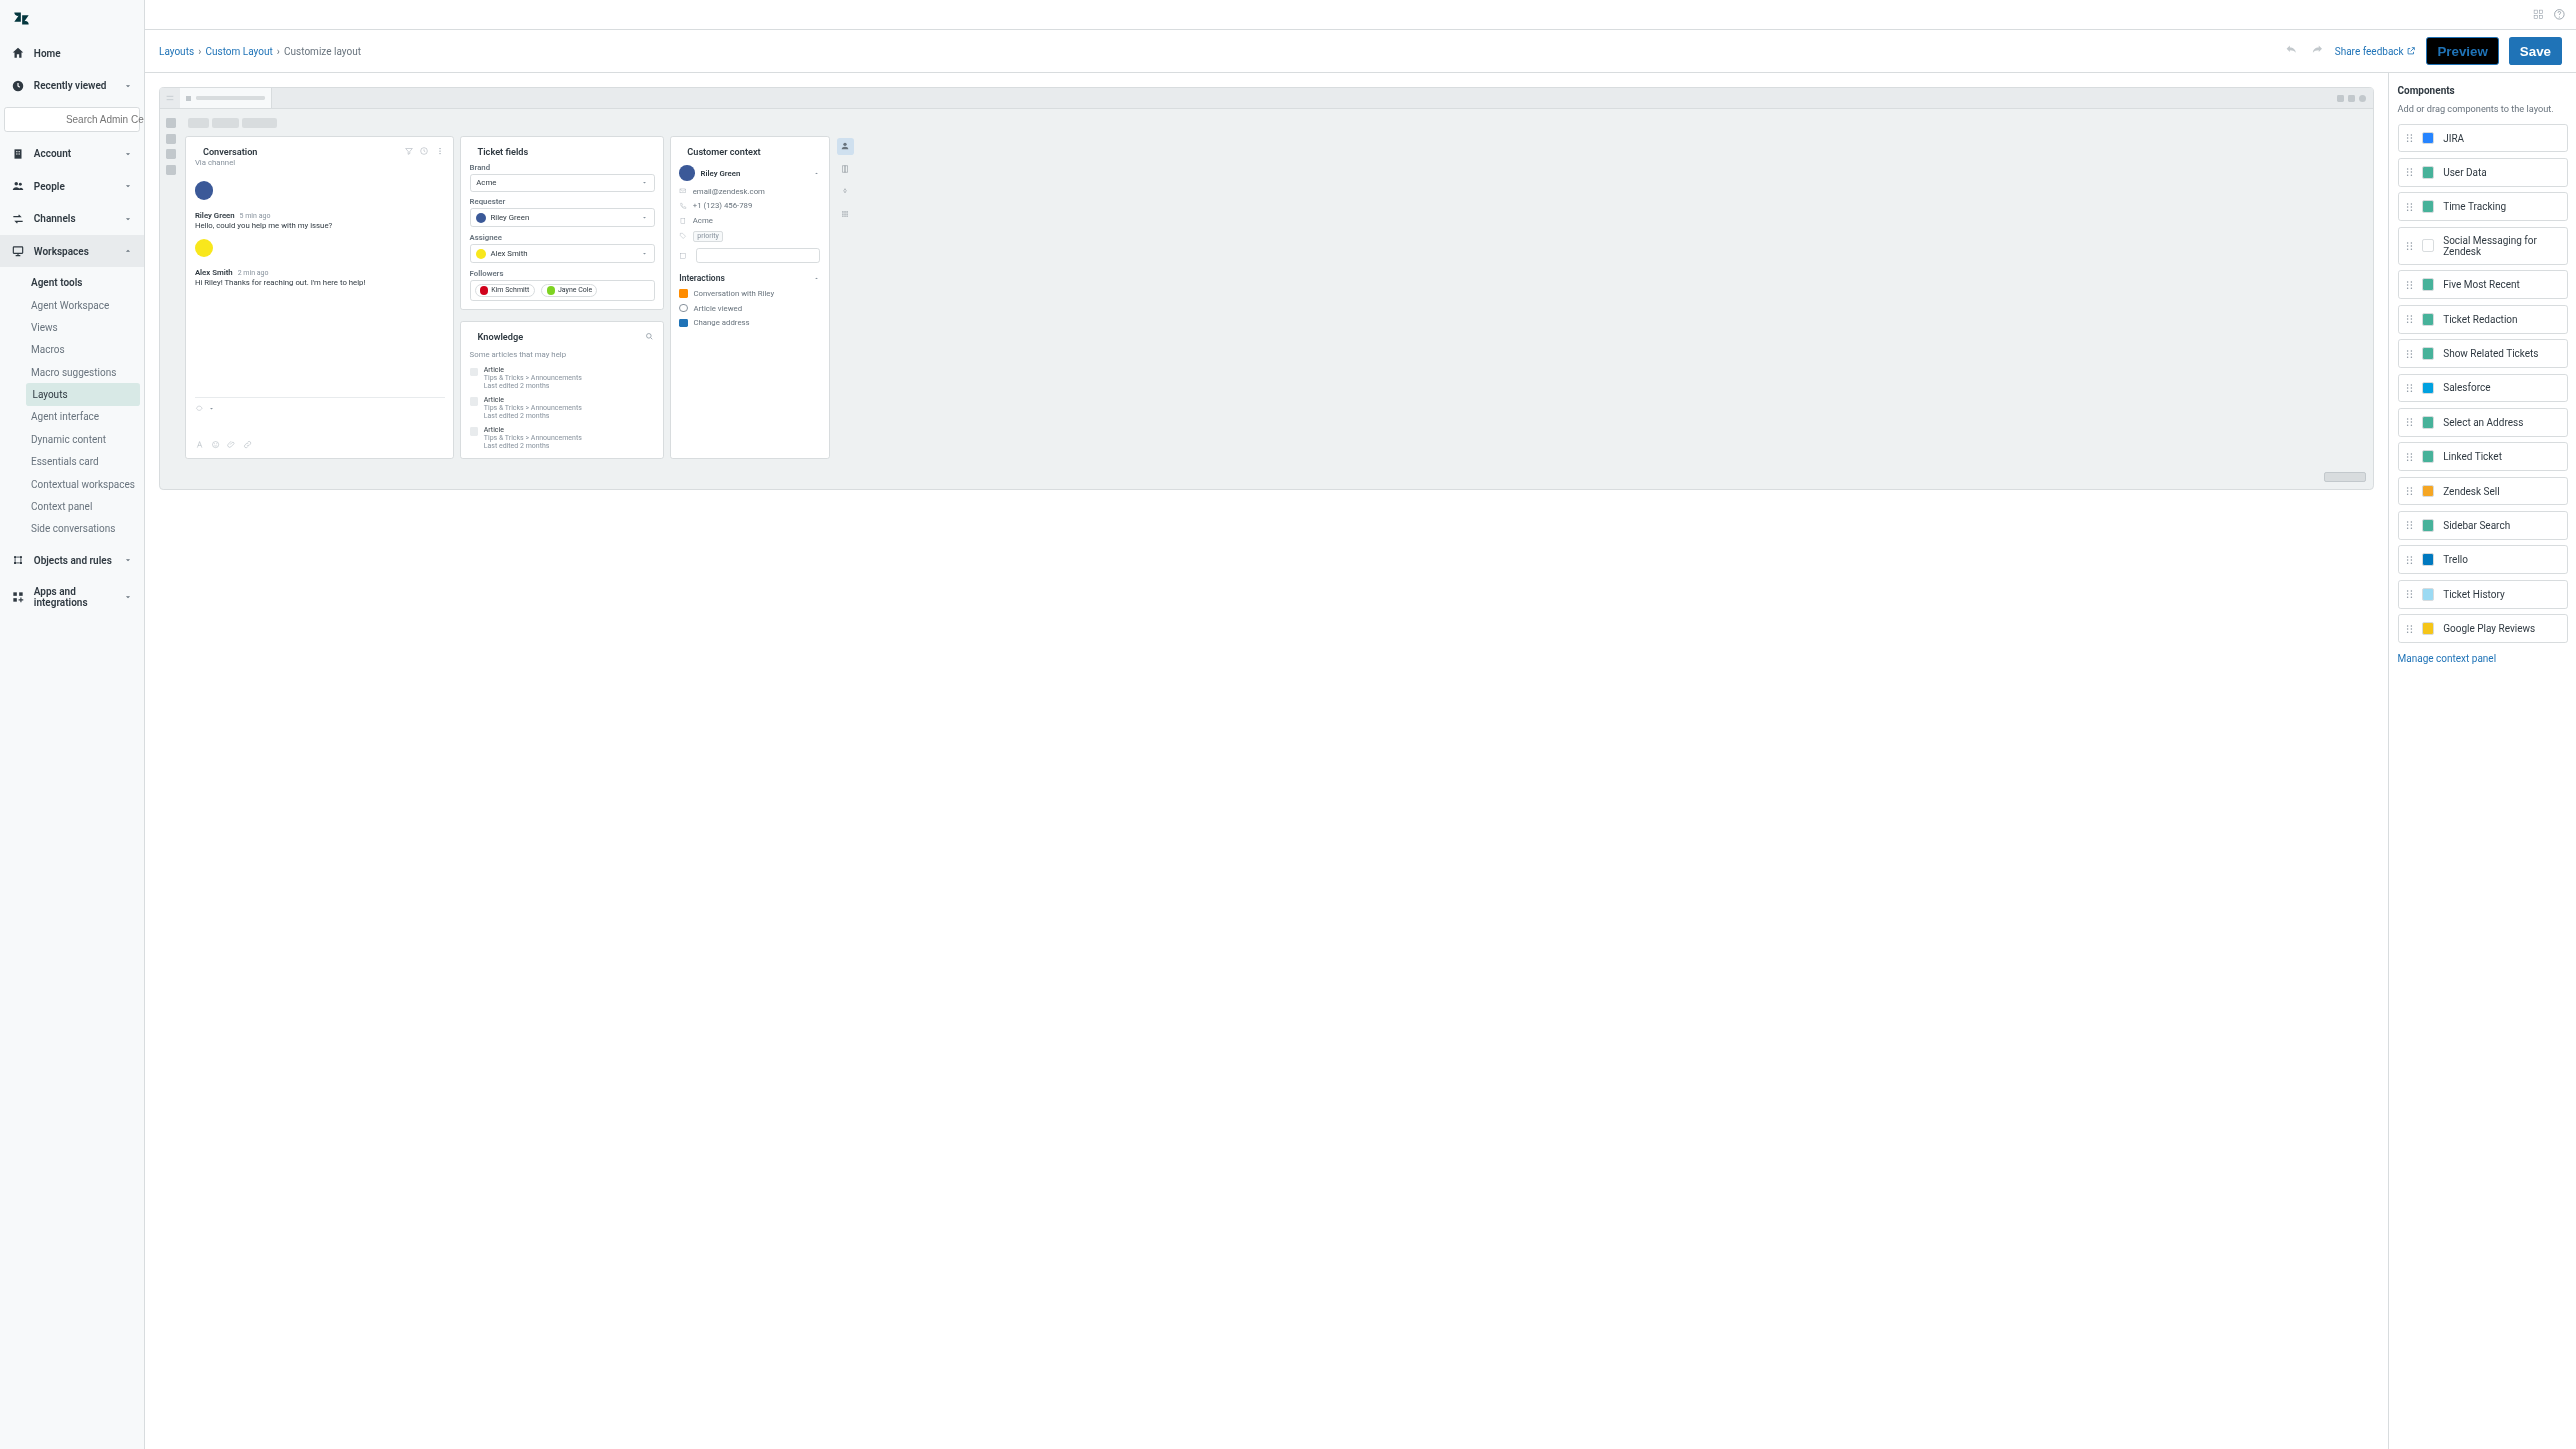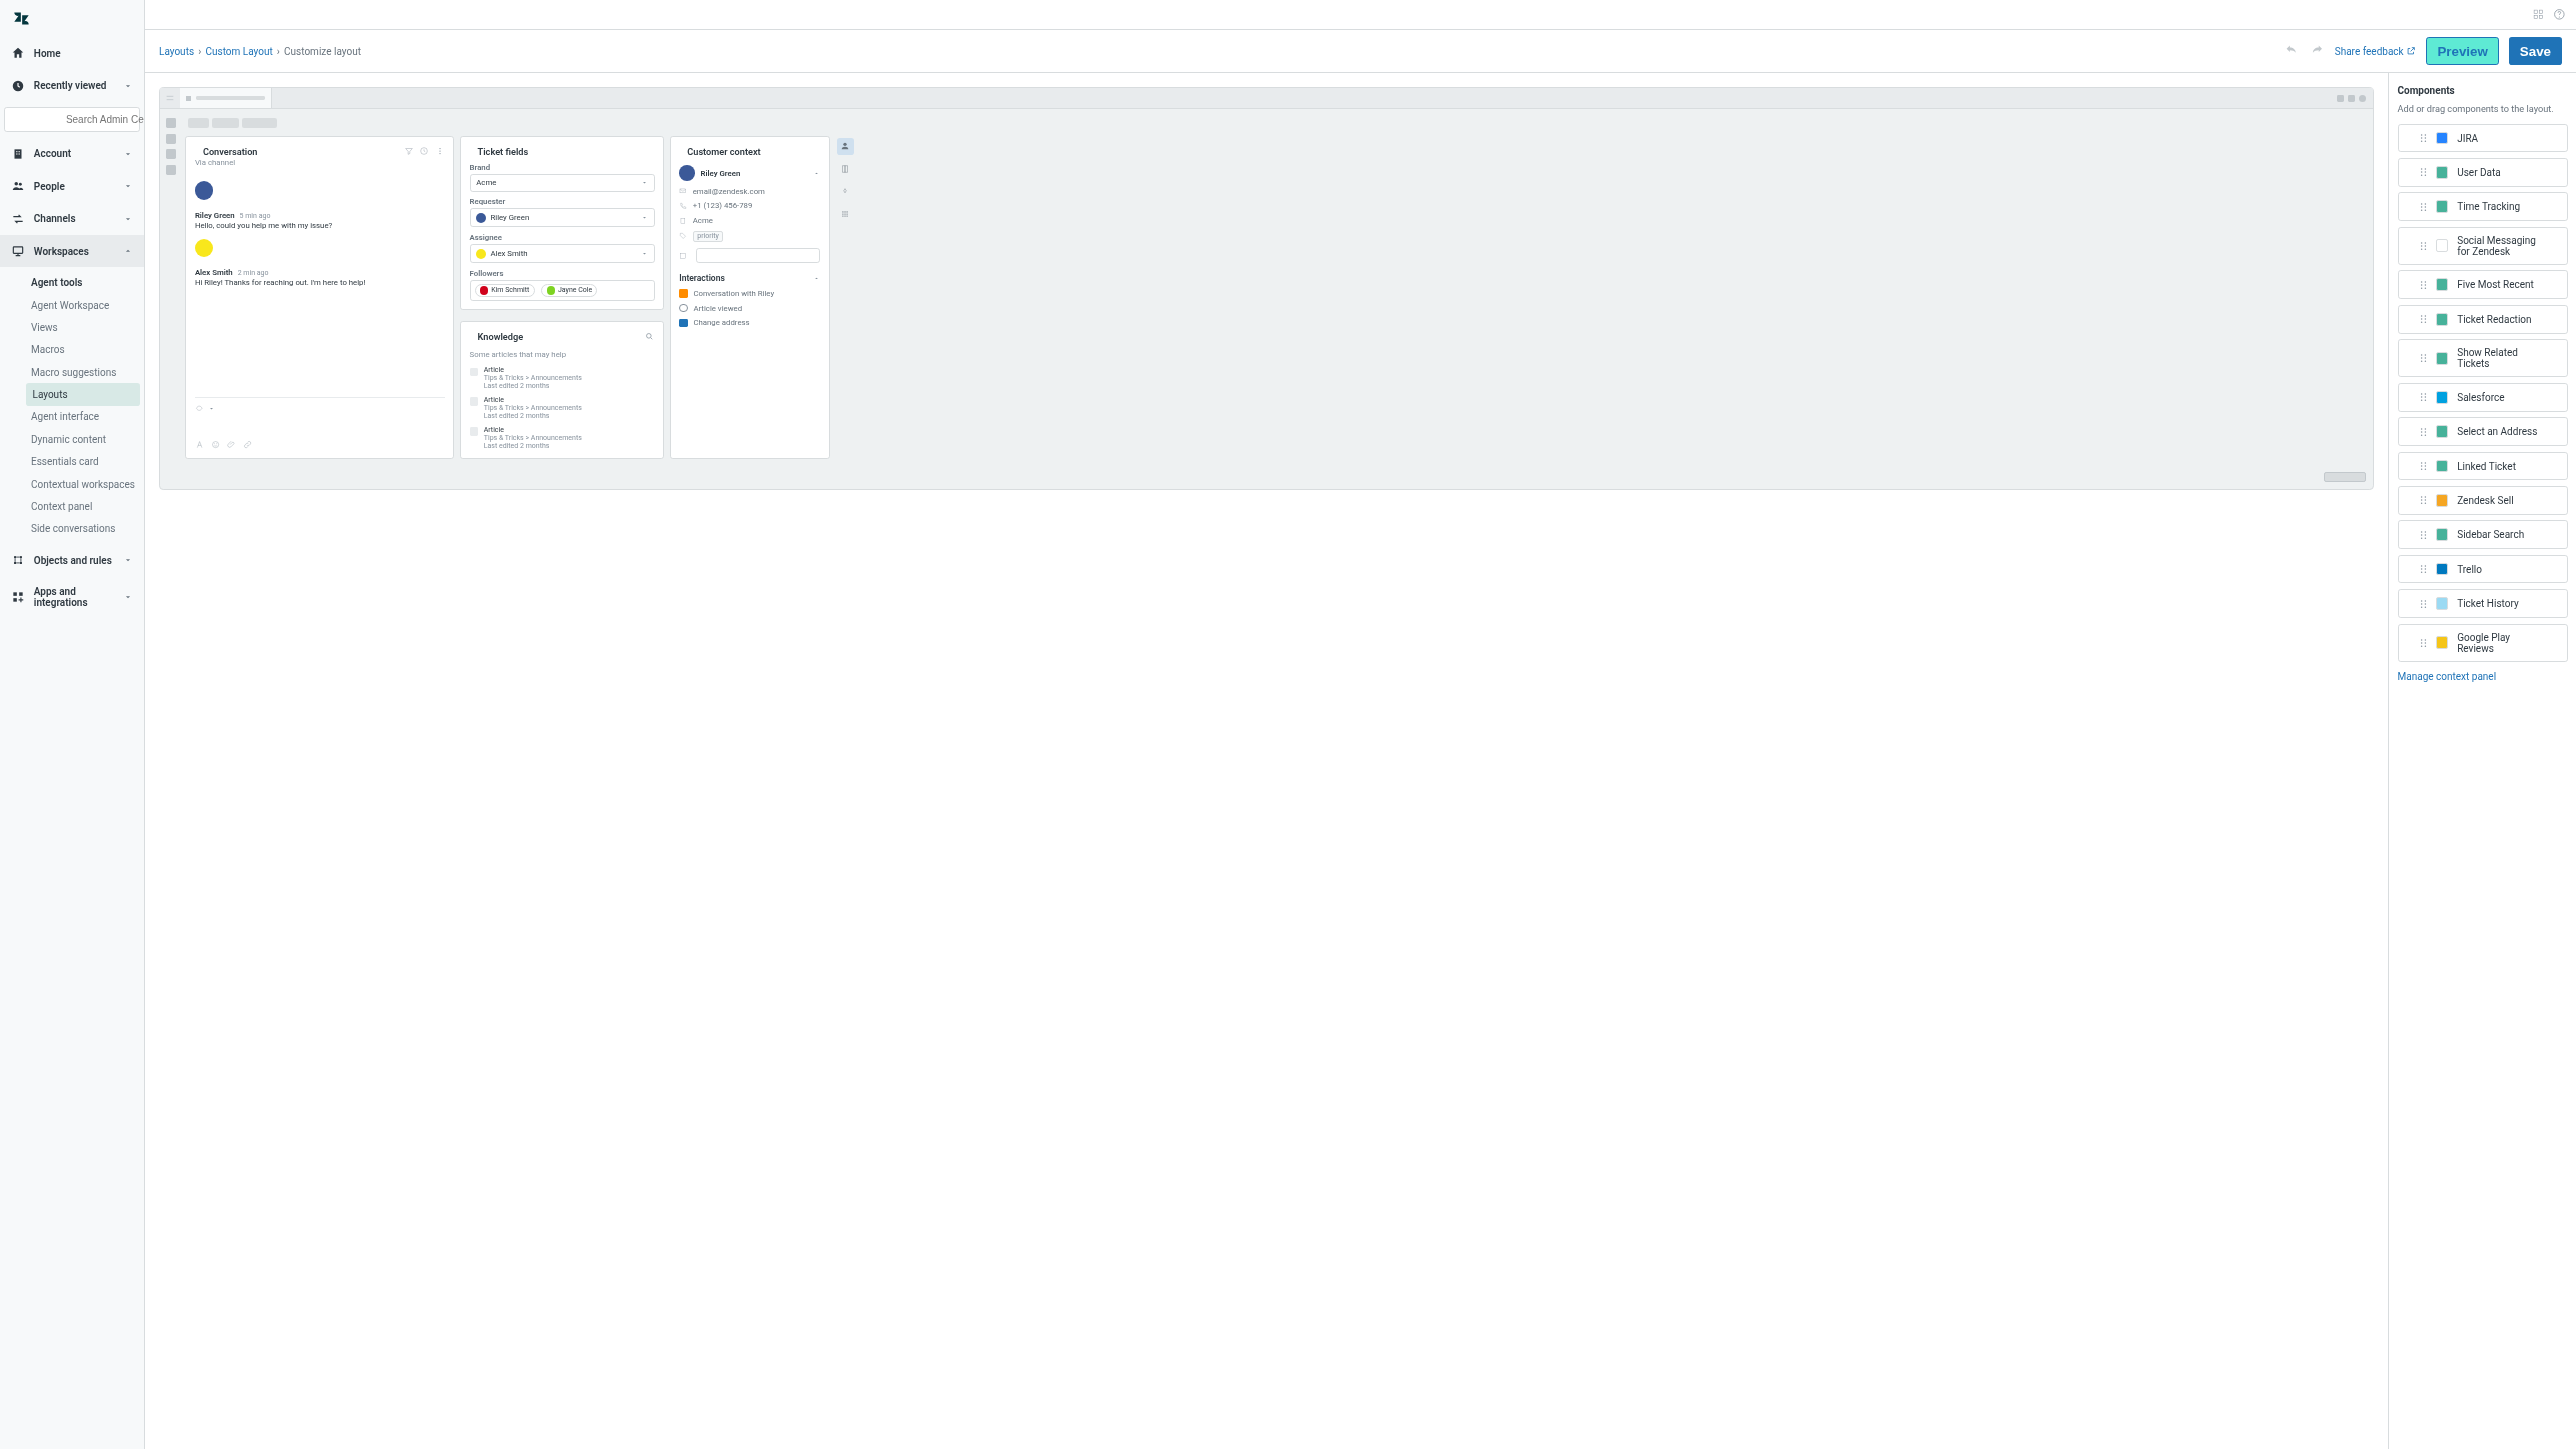--- a/index.html
+++ b/index.html
@@ -28,21 +28,21 @@
 .header { height:30px; border-bottom:0.7px solid #d8dcde; display:flex; align-items:center; justify-content:flex-end; padding:0 10px; gap:8.5px; }
 .header svg { width:12.7px; height:12.7px; fill:#68737d; }
 .toolbar { display:flex; align-items:center; padding:7px 14px; border-bottom:0.7px solid #d8dcde; }
 .breadcrumb { flex:1; display:flex; align-items:center; gap:4.2px; color:#68737d; }
 .breadcrumb a { color:#1f73b7; text-decoration:none; }
 .breadcrumb .current { color:#68737d; }
 .toolbar-actions { display:flex; align-items:center; gap:10px; }
 .icon-btn { width:15.6px; height:15.6px; fill:#c2c8cc; cursor:pointer; }
 .link-btn { color:#1f73b7; display:flex; align-items:center; gap:2.8px; cursor:pointer; }
 .btn { padding:5.7px 10px; border-radius:2.8px; font-weight:600; cursor:pointer; border:0.7px solid transparent; }
-.btn-outline { border-color:#1f73b7; color:#1f73b7; background:#5eead4; }
+.btn-outline { border-color:#1f73b7; color:#1f73b7; background:#000000; }
 .btn-primary { background:#1f73b7; color:#fff; }
 
 .content-row { flex:1; display:flex; min-height:0; }
 .canvas-area { flex:1; padding:14px; overflow:auto; background:#fff; }
 .canvas-frame { border:0.7px solid #d8dcde; border-radius:4.2px; background:#eef1f2; padding:0; }
 .canvas-topbar { display:flex; align-items:center; background:#e8ebed; border-bottom:0.7px solid #d8dcde; }
 .canvas-tab { width:92px; height:20px; background:#f7f9fa; border-right:0.7px solid #d8dcde; display:flex; align-items:center; padding:0 5.7px; gap:4.2px; }
 .canvas-dots { margin-left:auto; padding-right:7px; display:flex; gap:4.2px; }
 .dot { width:7px; height:7px; border-radius:50%; background:#c2c8cc; }
 .canvas-body { display:flex; gap:5.7px; padding:5.7px; }
@@ -98,21 +98,21 @@
 .rail-btn { width:17px; height:17px; border-radius:2.8px; display:flex; align-items:center; justify-content:center; }
 .rail-btn.active { background:#cfe0ef; }
 .rail-btn svg { width:10px; height:10px; fill:#68737d; }
 .canvas-footer { display:flex; justify-content:flex-end; padding:7px; }
 .footer-pill { width:42px; height:10px; background:#d8dcde; border-radius:2.1px; border:0.7px solid #c2c8cc; }
 
 
 .components { width:188px; border-left:0.7px solid #d8dcde; padding:11.3px 8.5px; overflow-y:auto; }
 .comp-title { font-weight:700; margin-bottom:7px; }
 .comp-sub { color:#68737d; font-size:9.2px; margin-bottom:10px; }
-.comp-item { display:flex; align-items:center; gap:9px; border:0.7px solid #d8dcde; border-radius:2.8px; padding:7px 21px; margin-bottom:5.7px; cursor:grab; }
+.comp-item { display:flex; align-items:center; gap:9px; border:0.7px solid #d8dcde; border-radius:2.8px; padding:7px 7px; margin-bottom:5.7px; cursor:grab; }
 .comp-drag { width:7px; height:10px; fill:#87929d; flex-shrink:0; }
 .comp-icon { width:12.7px; height:12.7px; border-radius:2.1px; flex-shrink:0; display:flex; align-items:center; justify-content:center; font-size:7.8px; color:#fff; }
 .comp-label { font-size:10px; color:#2f3941; }
 .comp-link { color:#1f73b7; font-size:10px; margin-top:4.2px; display:inline-block; cursor:pointer; }
 </style>
 </head>
 <body>
 
 <div class="app">
 

